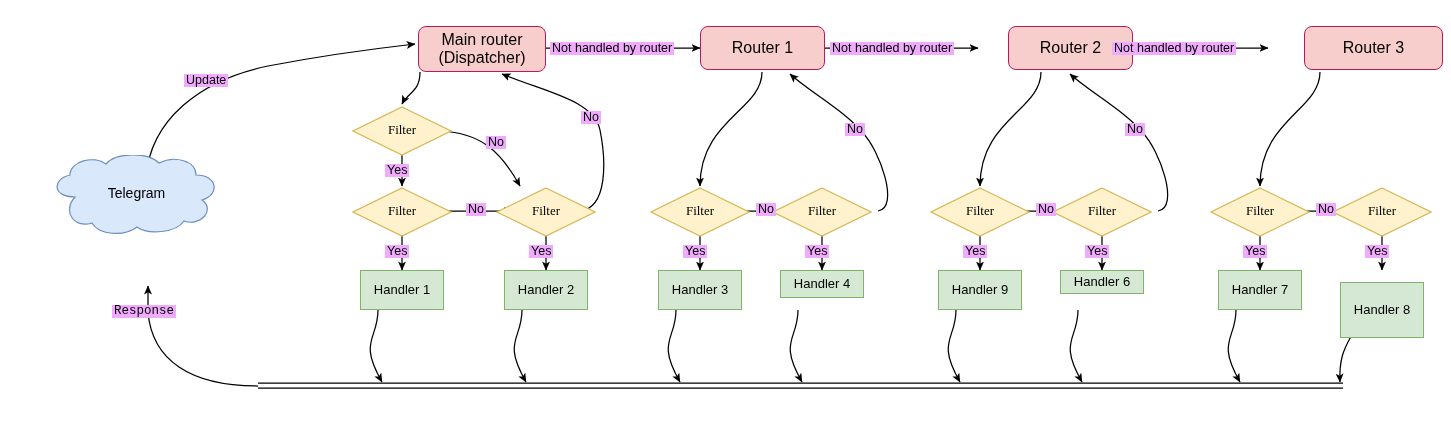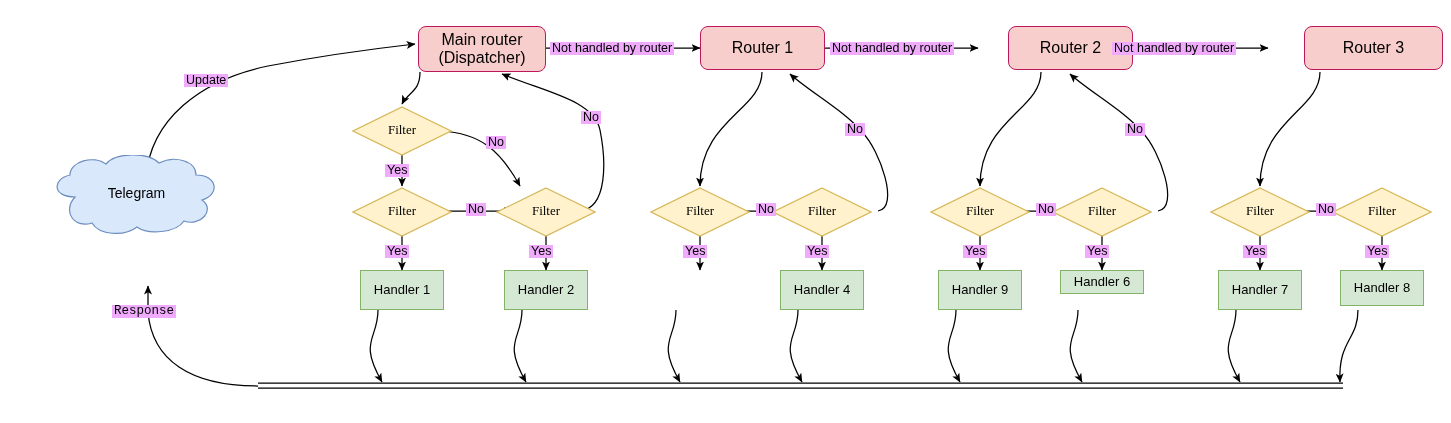--- a/index.html
+++ b/index.html
@@ -168,33 +168,36 @@
     </svg>
     <div class="dlbl" style="top:16px;">Filter</div>
   </div>
 
   <div class="node handler" style="left:360px;top:270px;width:84px;height:40px;">
     <span>Handler 1</span>
     </div>
   <div class="node handler" style="left:504px;top:270px;width:84px;height:40px;">
     <span>Handler 2</span>
     </div>
-  <div class="node handler" style="left:780px;top:270px;width:84px;height:40px;">
+  <div class="node handler" style="left:658px;top:270px;width:84px;height:40px;">
+    <span>Handler 3</span>
+    </div>
+  <div class="node handler" style="left:780px;top:270px;width:84px;height:28px;">
     <span>Handler 4</span>
     </div>
   <div class="node handler" style="left:938px;top:270px;width:84px;height:40px;">
     <span>Handler 9</span>
     </div>
   <div class="node handler" style="left:1060px;top:270px;width:84px;height:24px;">
     <span>Handler 6</span>
     </div>
   <div class="node handler" style="left:1218px;top:270px;width:84px;height:40px;">
     <span>Handler 7</span>
     </div>
-  <div class="node handler" style="left:1340px;top:270px;width:84px;height:36px;">
+  <div class="node handler" style="left:1340px;top:282px;width:84px;height:56px;">
     <span>Handler 8</span>
     </div>
 
   <div class="edgelbl" style="left:184px;top:74px;text-align:right;">Update</div>
   <div class="edgelbl" style="left:112px;top:305px;font-family:Liberation Mono, monospace;">Response</div>
 
   <div class="edgelbl" style="left:550px;top:42px;">Not handled by router</div>
   <div class="edgelbl" style="left:830px;top:42px;">Not handled by router</div>
   <div class="edgelbl" style="left:1112px;top:42px;">Not handled by router</div>
 

